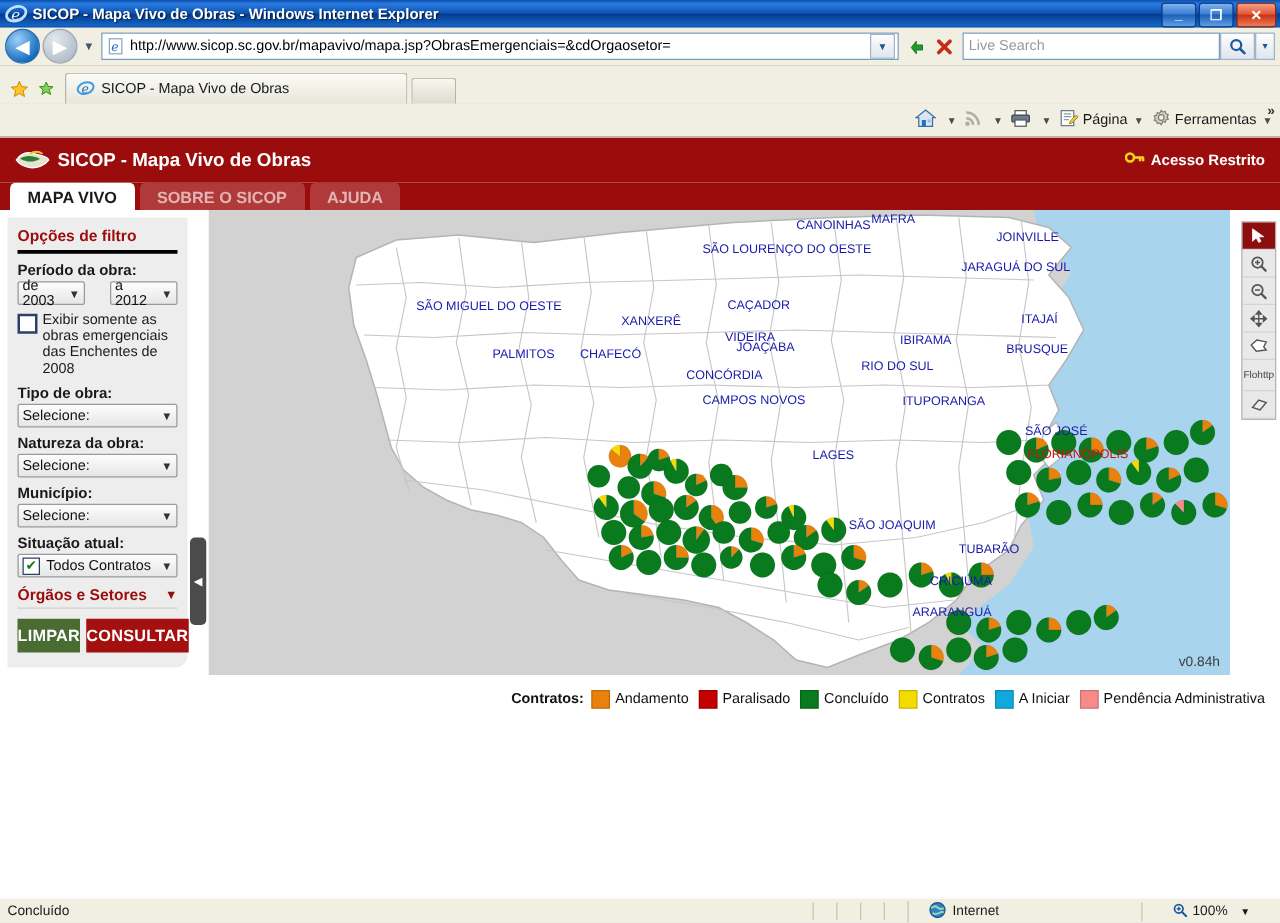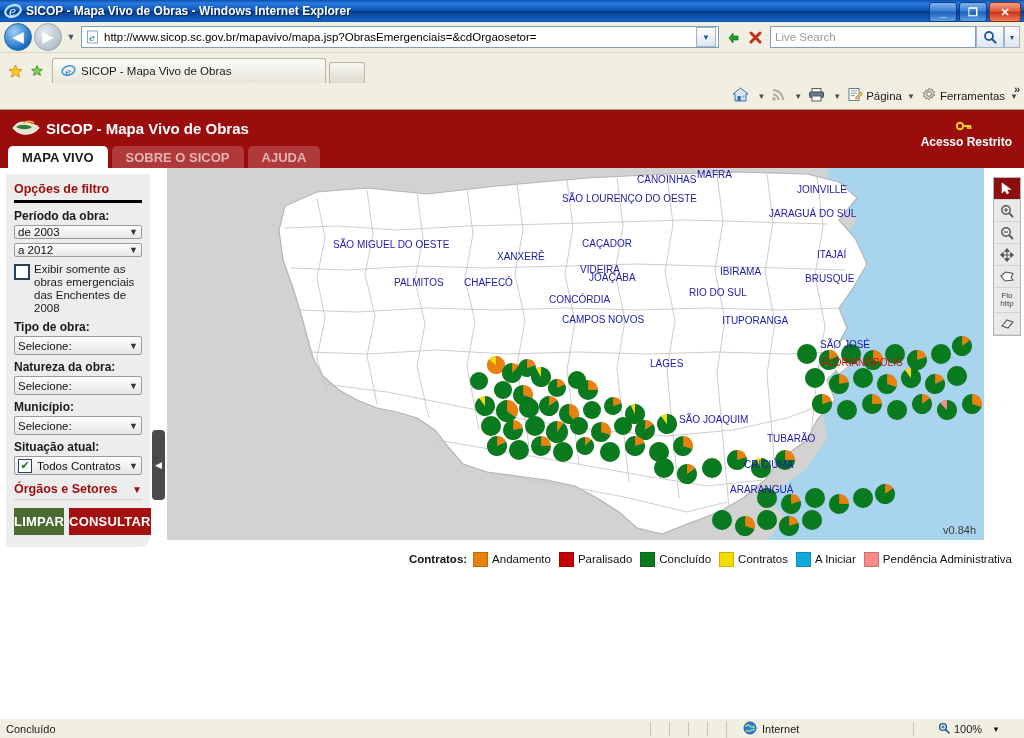--- a/index.html
+++ b/index.html
@@ -70,42 +70,42 @@
   .cmd .cv{margin-left:5px;font-size:8px;color:#4a4a4a;}
   .cmd.dim{color:#b3b0a4;}
   #chev{position:absolute;right:4px;top:0px;font-size:11px;color:#333;font-weight:bold;}
   
   #page{height:608px;background:#fff;position:relative;overflow:hidden;}
   #apphead{height:36px;background:#9b0d0d;display:flex;align-items:center;position:relative;}
   #apphead .logo{width:28px;height:18px;margin:0 6px 0 12px;position:relative;}
   #apphead .brand{color:#fff;font-size:15px;font-weight:bold;}
   #apphead .brand .sub{font-weight:bold;}
   #acesso{position:absolute;right:12px;top:10px;color:#fff;font-size:12px;font-weight:bold;
-     display:flex;align-items:center;flex-direction:column;}
+     display:flex;align-items:center;}
   #acesso .key{margin-right:5px;font-size:12px;}
   #tabs{height:22px;background:#9b0d0d;display:flex;align-items:flex-end;padding-left:8px;
      border-bottom:2px solid #fff;}
   .atab{height:22px;display:flex;align-items:center;padding:0 14px;border-radius:5px 5px 0 0;
      font-size:13px;font-weight:bold;}
   .atab.active{background:#fff;color:#1a1a1a;}
   .atab.idle{background:#b03a3a;color:#e3b4b4;margin-left:4px;}
   
   #content{position:absolute;left:0;top:58px;right:0;bottom:0;background:#fff;}
   
   #sidebar{position:absolute;left:0;top:0;width:160px;bottom:0;background:#fff;}
   #sidepanel{margin:6px 6px 0 6px;background:#ededed;border-radius:0 0 10px 0;
      padding:8px 8px 12px 8px;width:144px;box-sizing:border-box;}
   .s-title{color:#9b0d0d;font-size:12.5px;font-weight:bold;padding-bottom:4px;
      border-bottom:3px solid #000000;margin-bottom:6px;}
   .s-label{font-size:12px;font-weight:bold;color:#1a1a1a;margin:5px 0 2px 0;}
   .sel{height:19px;background:linear-gradient(to bottom,#fdfdfd,#e6e6e6);border:1px solid #9a9a9a;
      border-radius:2px;display:flex;align-items:center;padding:0 3px;font-size:11.5px;color:#111;
      box-sizing:border-box;}
   .sel .arw{margin-left:auto;font-size:9px;color:#333;padding-left:4px;}
-  .row2{display:flex;gap:4px;flex-direction:column;}
+  .row2{display:flex;gap:20px;}
   .row2 .sel{flex:1;}
   .chkrow{display:flex;margin-top:6px;}
   .chkbox{width:12px;height:12px;border:2px solid #2b3f66;background:#fff;flex:0 0 auto;
      margin-right:4px;margin-top:1px;}
   .chktext{font-size:11.5px;color:#1a1a1a;line-height:13px;}
   .chk2{width:12px;height:12px;border:1px solid #2b3f66;background:#fff;
      display:inline-flex;align-items:center;justify-content:center;color:#127a12;
      font-size:11px;margin-right:5px;flex:0 0 auto;}
   .orgrow{display:flex;align-items:center;color:#9b0d0d;font-weight:bold;font-size:12.5px;
      margin-top:7px;padding-bottom:3px;border-bottom:1px solid #cfcfcf;}
@@ -118,21 +118,21 @@
   
   #collapse{position:absolute;left:152px;top:262px;width:13px;height:70px;background:#4b4b4b;
      border-radius:4px;display:flex;align-items:center;justify-content:center;color:#fff;font-size:9px;}
   
   #mapwrap{position:absolute;left:167px;top:0px;right:0px;height:372px;}
   #mapcanvas{position:absolute;left:0;top:0;width:817px;height:372px;background:#d2d2d2;overflow:hidden;}
   #maptools{position:absolute;right:3px;top:9px;width:26px;background:#e9e9e9;border:1px solid #b5b5b5;}
   .mt{height:21px;display:flex;align-items:center;justify-content:center;font-size:12px;color:#333;
      border-bottom:1px solid #d3d3d3;}
   .mt.active{background:#8d0e0e;color:#fff;}
-  .mt.tiny{font-size:8px;line-height:8px;flex-direction:column;color:#444;height:24px;}
+  .mt.tiny{font-size:8px;line-height:8px;color:#444;height:24px;}
   #version{position:absolute;right:8px;bottom:4px;color:#3c3c3c;font-size:11px;}
   
   #legend{position:absolute;left:167px;top:380px;right:0;height:22px;display:flex;
      align-items:center;justify-content:flex-end;padding-right:4px;font-size:11.5px;color:#111;}
   #legend .lgt{font-weight:bold;margin-right:6px;}
   .lgi{display:flex;align-items:center;margin-right:8px;}
   .lgsw{width:13px;height:13px;margin-right:4px;border:1px solid rgba(0,0,0,.18);}
   
   #report{position:absolute;left:167px;top:597px;right:0;bottom:0;background:#efefef;
      border-radius:10px 10px 0 0;}

